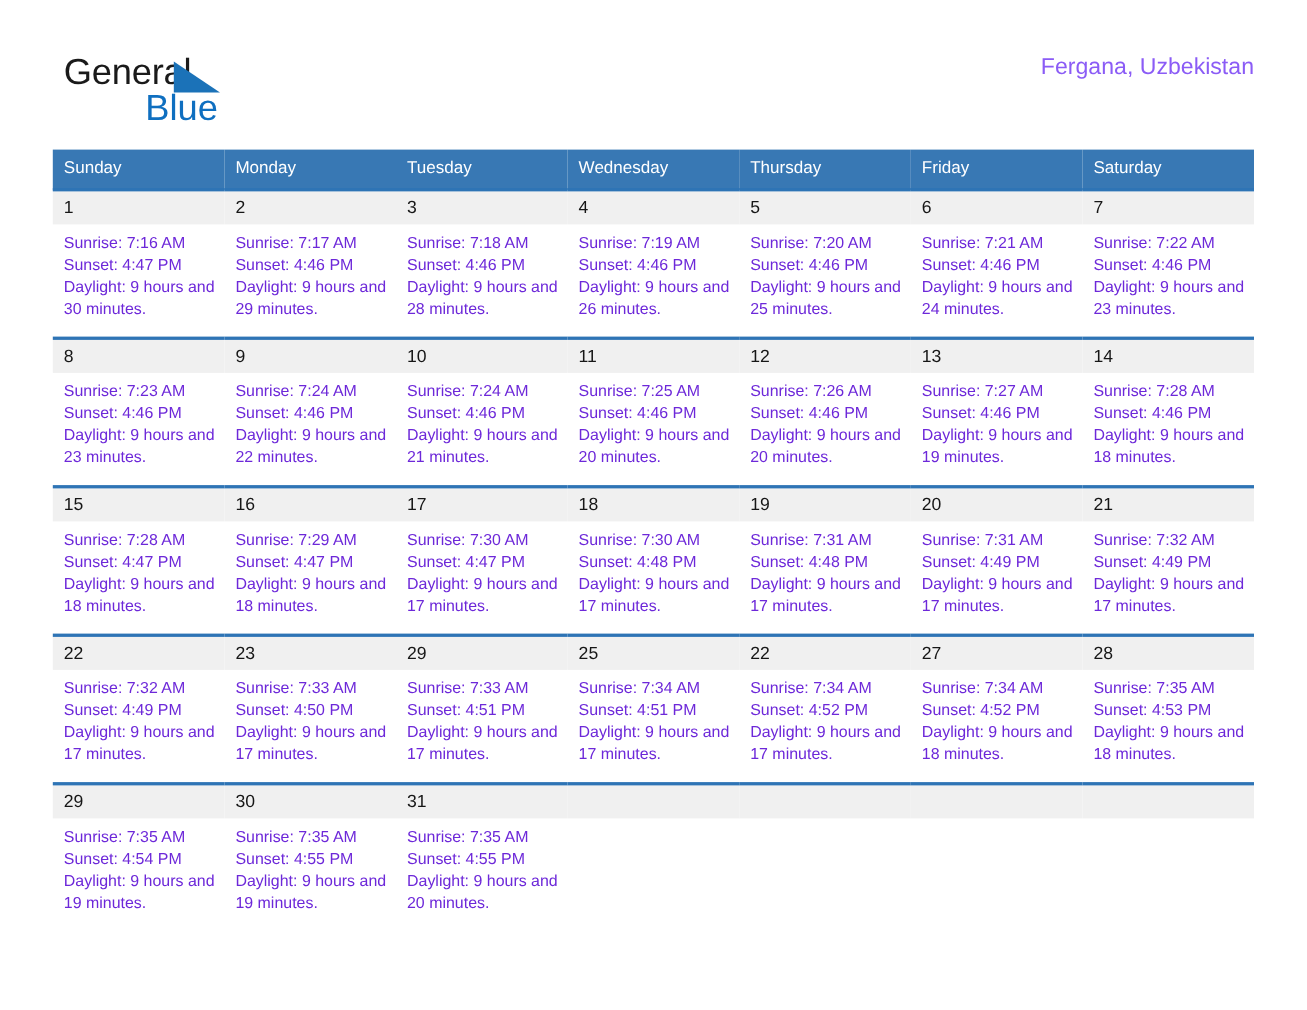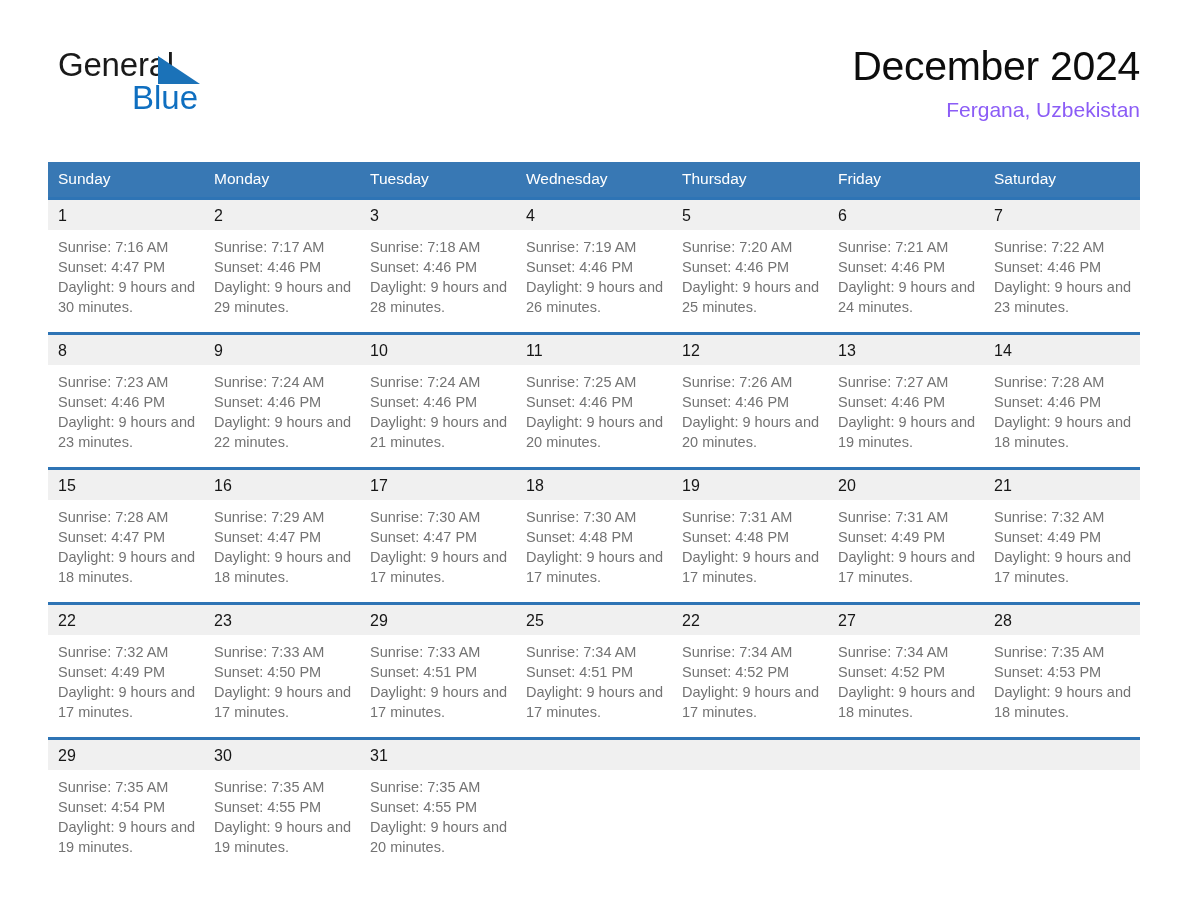--- a/index.html
+++ b/index.html
@@ -76,21 +76,21 @@
   }
   .cal-subtitle {
     font-size: 21px;
     line-height: 30px;
     color: #8b5cf6;
     margin-top: 4px;
   }
 
   
   .calendar {
-    margin-top: 52px;
+    margin-top: 26px;
     width: 1092px;
     border-collapse: collapse;
     table-layout: fixed;
   }
   .calendar col { width: 156px; }
 
   thead th {
     background: #3878b4;
     color: #ffffff;
     font-size: 15.5px;
@@ -118,39 +118,38 @@
     padding: 6px 0 5px 10px;
     color: #161616;
     height: 19px;
   }
   td.empty .daynum { color: transparent; }
 
   .info {
     padding: 7px 0 0 10px;
     font-size: 14.5px;
     line-height: 20px;
-    color: #737373;
+    color: #6d28d9;
     white-space: pre-line;
   }
 </style>
 </head>
 <body>
 
 <div class="page">
 
   <div class="masthead">
 
     <div class="logo">
       <span class="logo-general">General</span>
       <span class="logo-tri"></span>
       <span class="logo-blue">Blue</span>
     </div>
 
     <div class="titleblock">
-      <div class="cal-title">December 2024</div>
       <div class="cal-subtitle">Fergana, Uzbekistan</div>
     </div>
 
   </div>
 
   <table class="calendar">
     <colgroup>
       <col>
         <col>
         <col>

